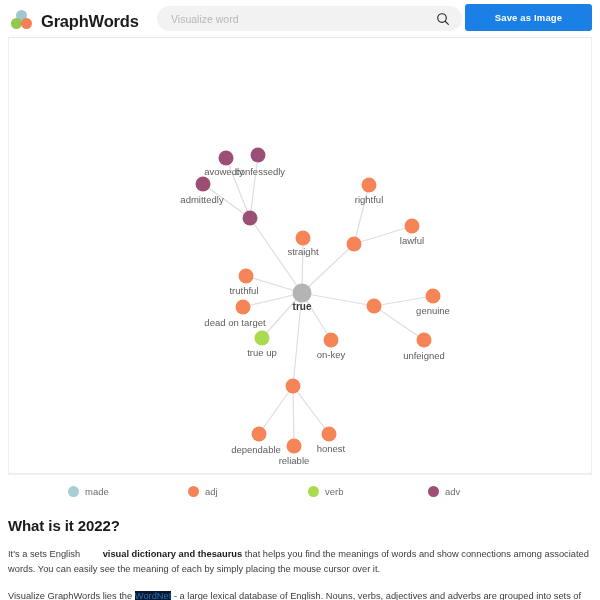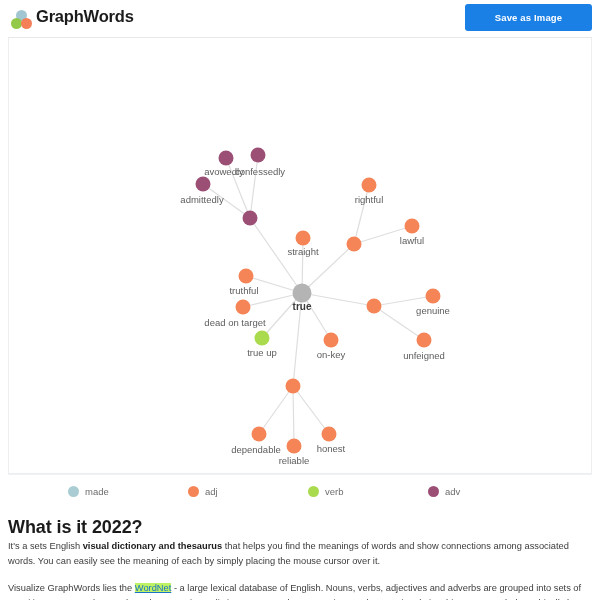--- a/index.html
+++ b/index.html
@@ -15,21 +15,22 @@
   .header {
     height: 37px;
     display: flex;
     align-items: center;
     padding: 0 8px 0 10px;
     background: #ffffff;
     position: relative;
   }
   .brand {
     display: flex;
-    align-items: flex-start;
+    align-items: flex-end;
+    gap: 5px;
     flex: 0 0 auto;
     width: 140px;
   }
   .brand-logo {
     width: 26px; height: 24px;
     position: relative;
     flex: 0 0 auto;
   }
   .brand-logo i {
     position: absolute;
@@ -145,52 +146,59 @@
   .legend-text {
     font-size: 9.5px;
     color: #6d6d6d;
   }
 
   
   .article {
     padding: 10px 8px 0 8px;
   }
   .article h2 {
-    font-size: 18px;
+    font-size: 15px;
     font-weight: bold;
     color: #1b1b1b;
-    margin: 0 0 1px 0;
+    margin: 0 0 13px 0;
     letter-spacing: -0.1px;
   }
   .article p {
     font-size: 9.3px;
     line-height: 1.65;
     color: #3c3c3c;
     margin: 0 0 11px 0;
   }
-  .article b { font-weight: bold; color: #1b1b1b; }
+  .article b { font-weight: bold; color: #1b1b1b; margin-left: 20px; }
   .article a {
     color: #1a73c7;
-    background: #bef264;
+    background: #0f172a;
   }
 </style>
 </head>
 <body>
 
 <div class="header">
 
   <div class="brand">
     <span class="brand-logo">
       <i class="bl-blue"></i>
         <i class="bl-green"></i>
         <i class="bl-orange"></i>
     </span>
     <span class="brand-name">GraphWords</span>
   </div>
 
+  <div class="search-wrap">
+    <input class="search-input" type="text" placeholder="Visualize word" style="">
+    <svg class="search-icon" viewBox="0 0 20 20">
+      <circle cx="8.6" cy="8.6" r="6.1" fill="none" stroke="#2b2b2b" stroke-width="1.7"></circle>
+      <line x1="13.2" y1="13.2" x2="17.6" y2="17.6" stroke="#2b2b2b" stroke-width="1.7" stroke-linecap="round"></line>
+    </svg>
+  </div>
 
   <button class="save-btn">Save as Image</button>
 </div>
 
 <div class="canvas-panel">
   <svg class="graph-svg" id="graph-svg" width="584" height="437">
       <g>
         <line x1="293" y1="255" x2="241" y2="180" stroke="#dedede" stroke-width="1.2"></line>
         <line x1="241" y1="180" x2="217" y2="120" stroke="#dedede" stroke-width="1.2"></line>
         <line x1="241" y1="180" x2="249" y2="117" stroke="#dedede" stroke-width="1.2"></line>

